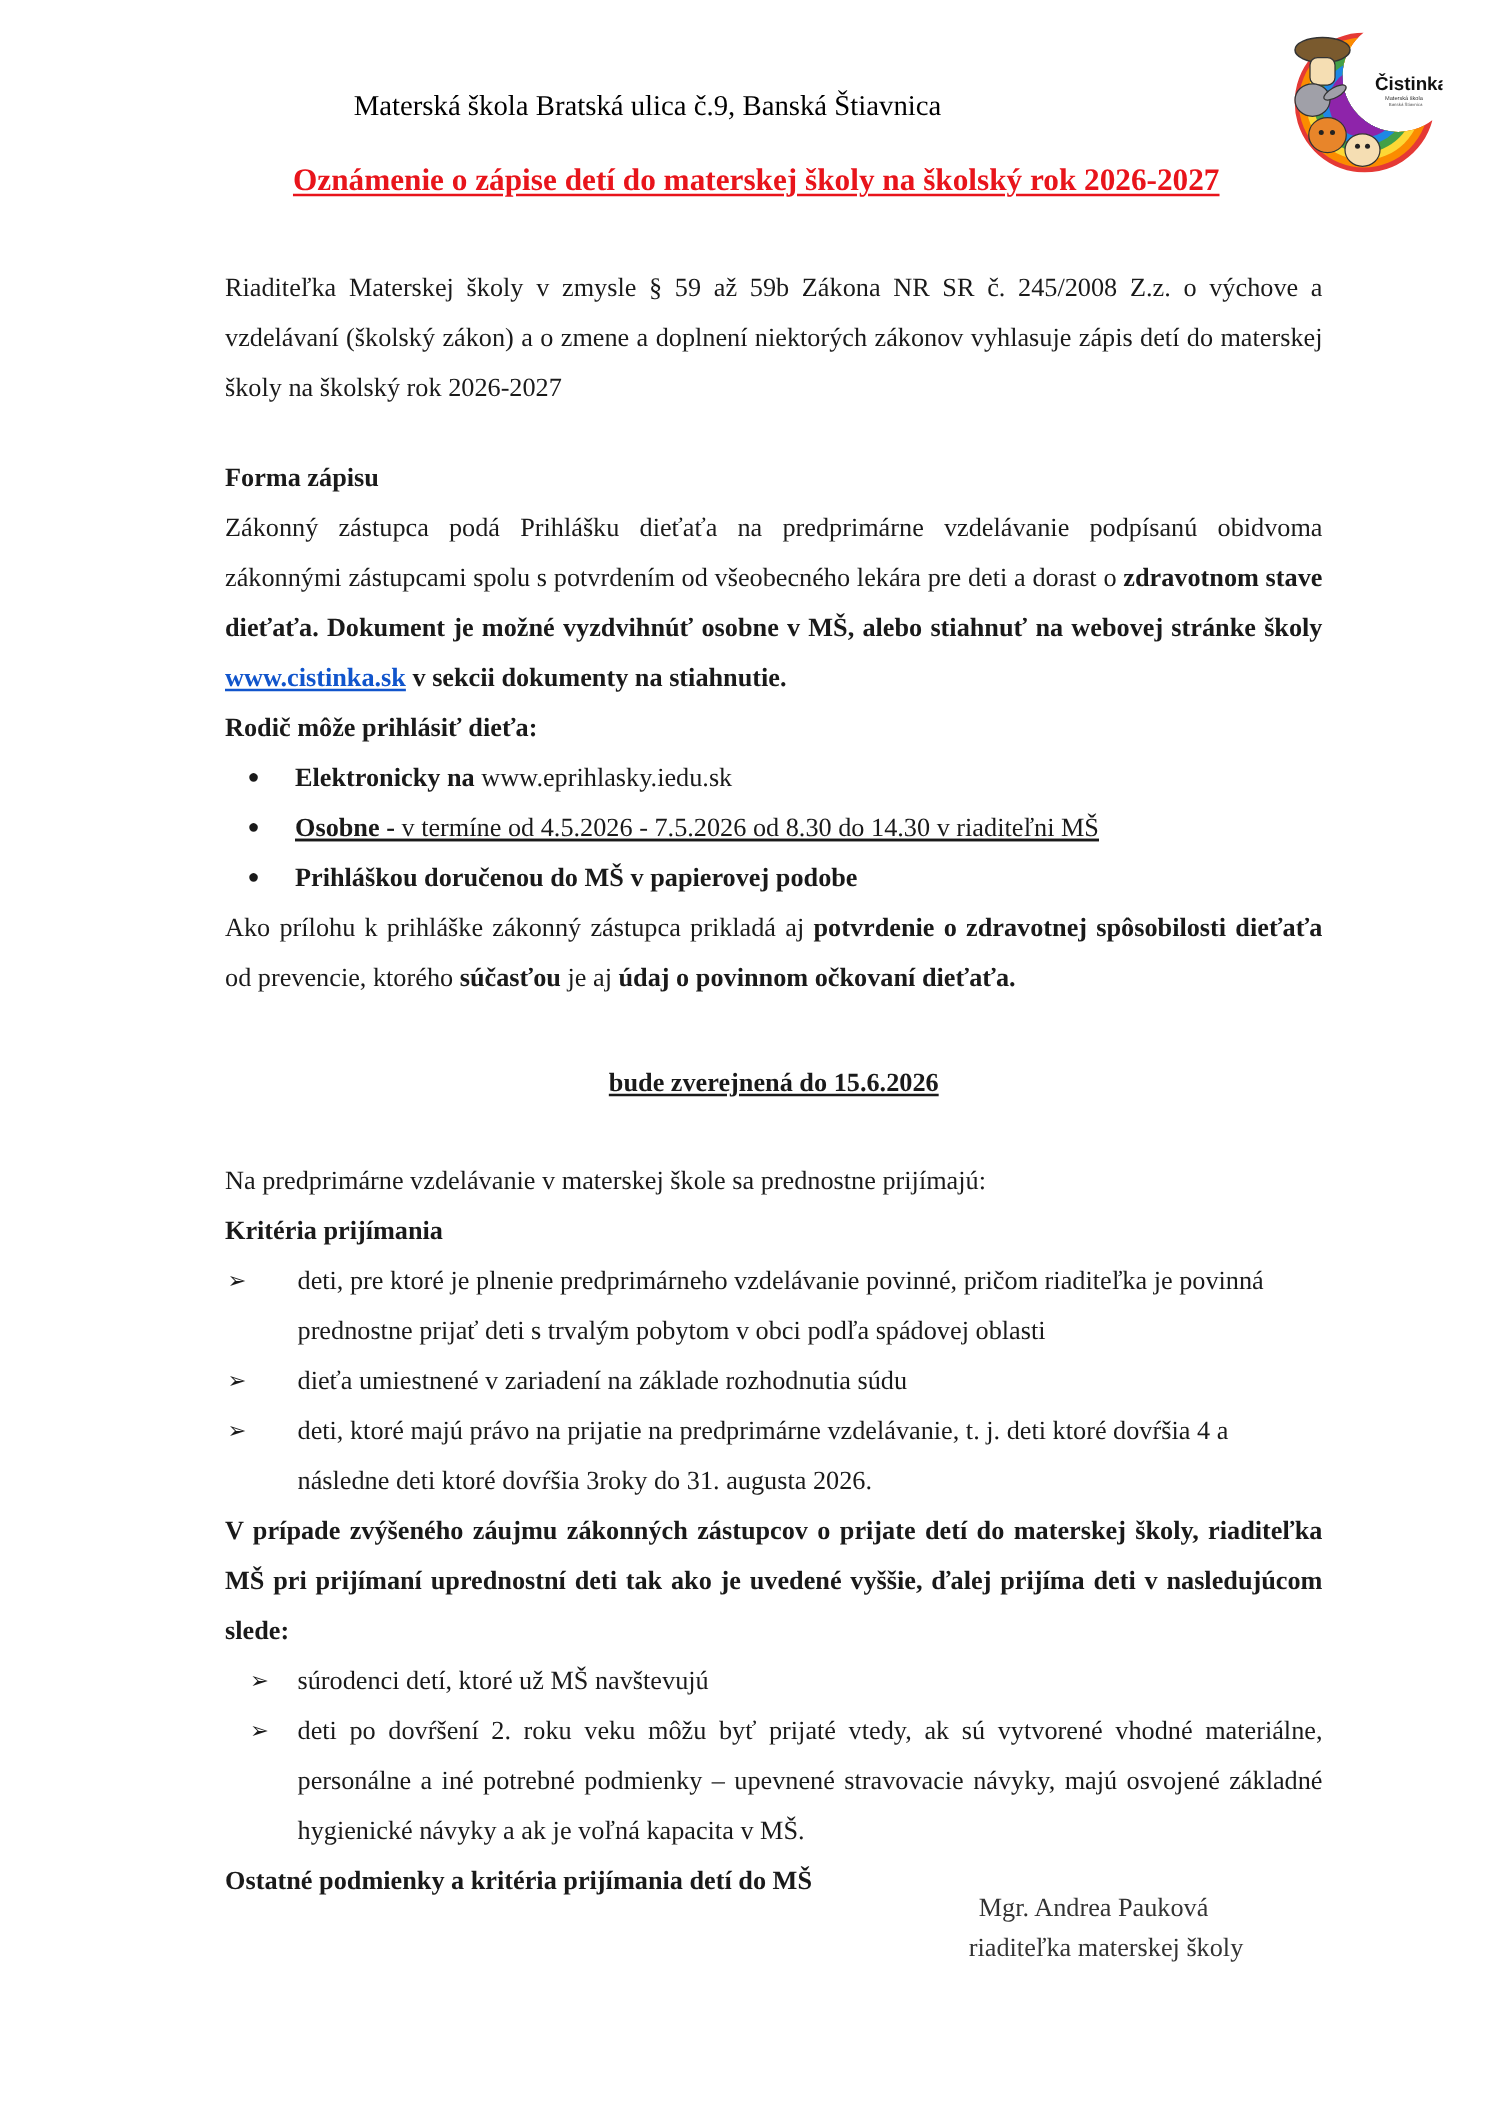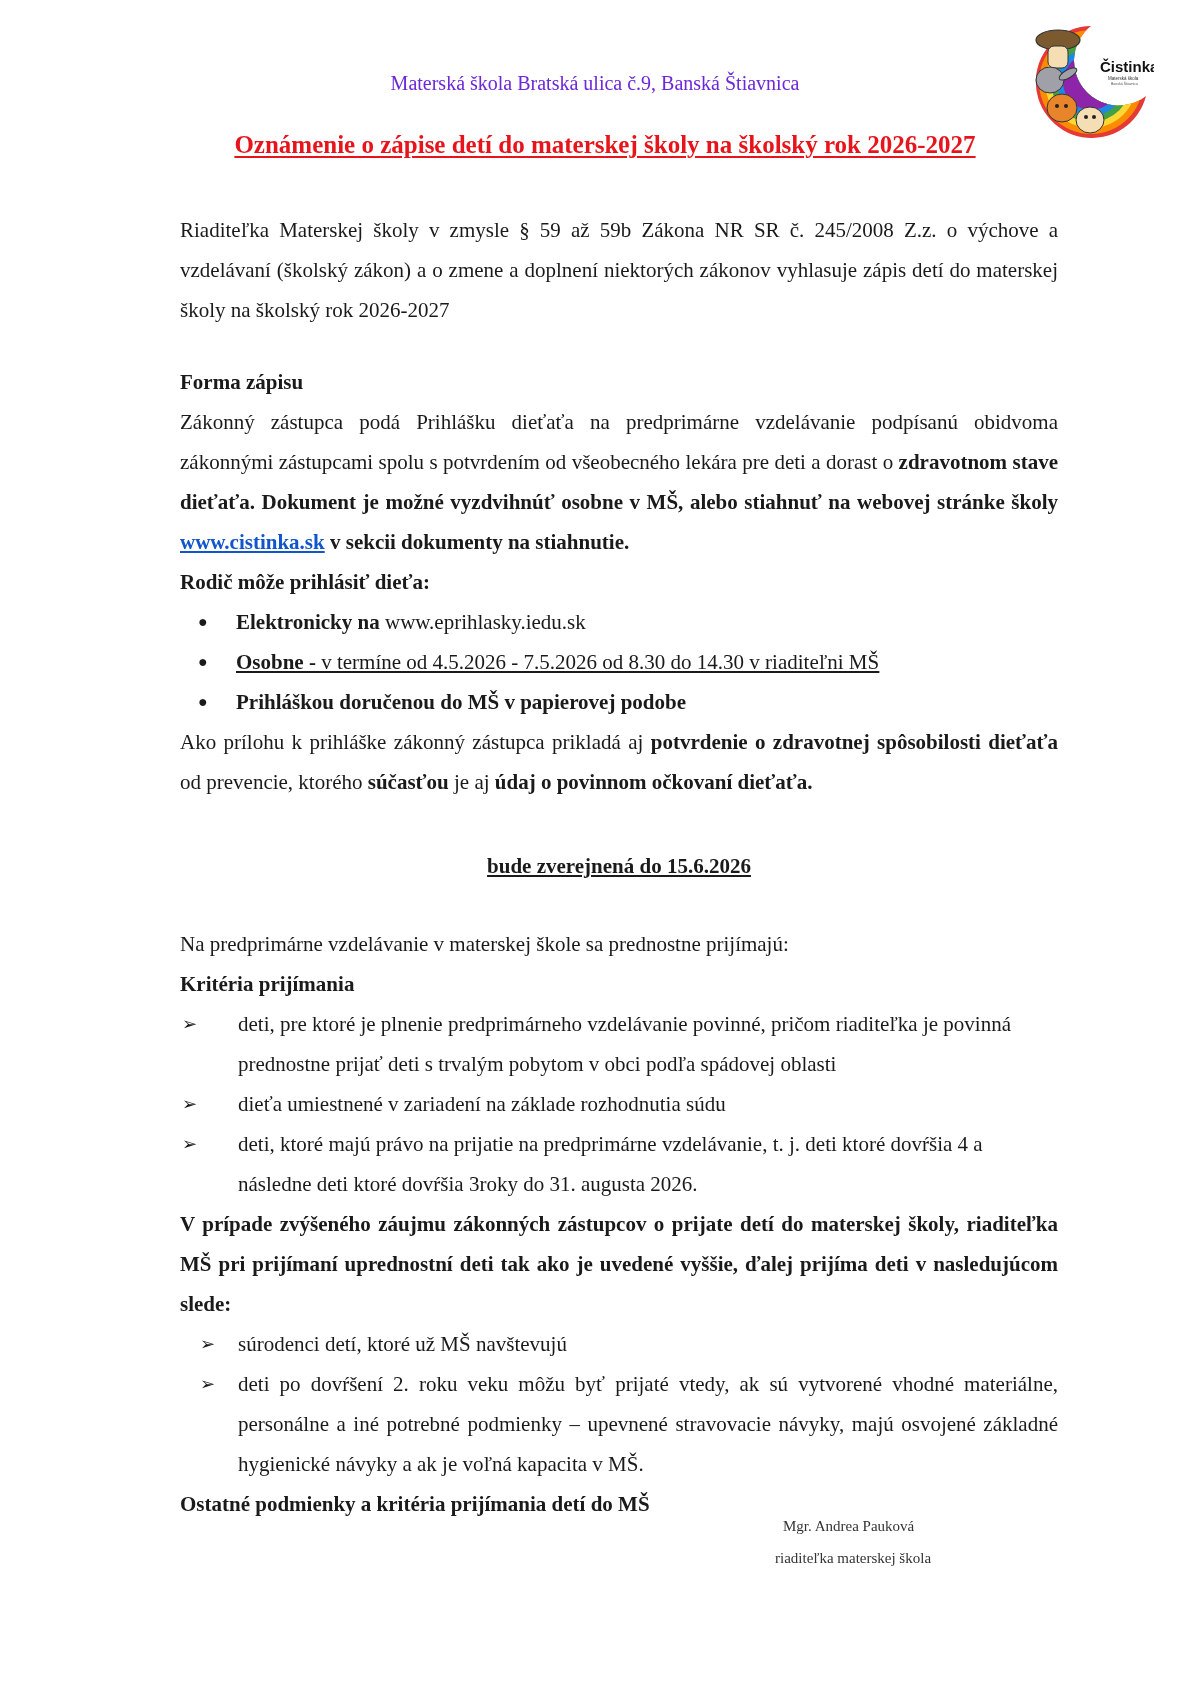--- a/index.html
+++ b/index.html
@@ -1,21 +1,21 @@
 <!DOCTYPE html>
 <html><head>
 <meta charset="utf-8">
 <style>
   html, body { margin: 0; padding: 0; background: #ffffff; }
   body { width: 1190px; height: 1683px; position: relative; overflow: hidden;
          font-family: "Liberation Serif", serif; color: #1a1a1a; }
   .page { position: absolute; left: 0; top: 0; width: 1190px; height: 1683px; }
   .logo { position: absolute; left: 1028px; top: 22px; width: 126px; height: 118px; }
-  .header { position: absolute; left: 0; width: 1190px; top: 72px; text-align: center;
-            font-size: 20px; color: #6d28d9; }
+  .header { position: absolute; left: 0; width: 1036px; top: 72px; text-align: center;
+            font-size: 23px; color: #000000; }
   .title { position: absolute; left: 0; width: 1210px; top: 131px; text-align: center;
            font-size: 25px; font-weight: bold; color: #e8141b; text-decoration: underline;
            text-decoration-thickness: 2px; text-underline-offset: 3px; }
   .body { position: absolute; left: 180px; width: 878px; top: 210px; font-size: 21px;
           line-height: 40px; }
   .just { text-align: justify; text-align-last: left; }
   p { margin: 0; }
   .gap1 { height: 32px; }
   .gap2 { height: 38px; }
   b { font-weight: bold; }
@@ -23,21 +23,21 @@
   ul.dots { list-style: none; margin: 0; padding: 0; }
   ul.dots li { position: relative; padding-left: 56px; }
   ul.dots li .bullet { position: absolute; left: 18px; top: 0; font-size: 16px; }
   .u { text-decoration: underline; }
   .center { text-align: center; }
   ul.arrows { list-style: none; margin: 0; padding: 0; }
   ul.arrows li { position: relative; padding-left: 58px; }
   ul.arrows li .arr { position: absolute; left: 2px; top: 0; font-size: 18px; }
   ul.arrows.indent li { padding-left: 58px; margin-left: 0; }
   ul.arrows.indent li .arr { left: 20px; }
-  .sig { position: absolute; left: 783px; top: 1510px; font-size: 15px; line-height: 32px;
+  .sig { position: absolute; left: 783px; top: 1510px; font-size: 21px; line-height: 32px;
          color: #333; }
   .sig .l2 { margin-left: -8px; }
 </style>
 </head>
 <body>
 
 <div class="page">
 
   <div class="logo">
     <svg width="126" height="118" viewBox="0 0 126 118">
@@ -114,15 +114,15 @@
     <ul class="arrows indent">
       <li><span class="arr">➢</span><span>súrodenci detí, ktoré už MŠ navštevujú</span></li>
       <li class="just"><span class="arr">➢</span><span>deti po dovŕšení 2. roku veku môžu byť prijaté vtedy, ak sú vytvorené vhodné materiálne, personálne a iné potrebné podmienky – upevnené stravovacie návyky, majú osvojené základné hygienické návyky a ak je voľná kapacita v MŠ.</span></li>
     </ul>
 
     <p><b>Ostatné podmienky a kritéria prijímania detí do MŠ</b></p>
   </div>
 
   <div class="sig">
     <div>Mgr. Andrea Pauková</div>
-    <div class="l2">riaditeľka materskej škola</div>
+    <div class="l2">riaditeľka materskej školy</div>
   </div>
 </div>
 
 </body></html>

